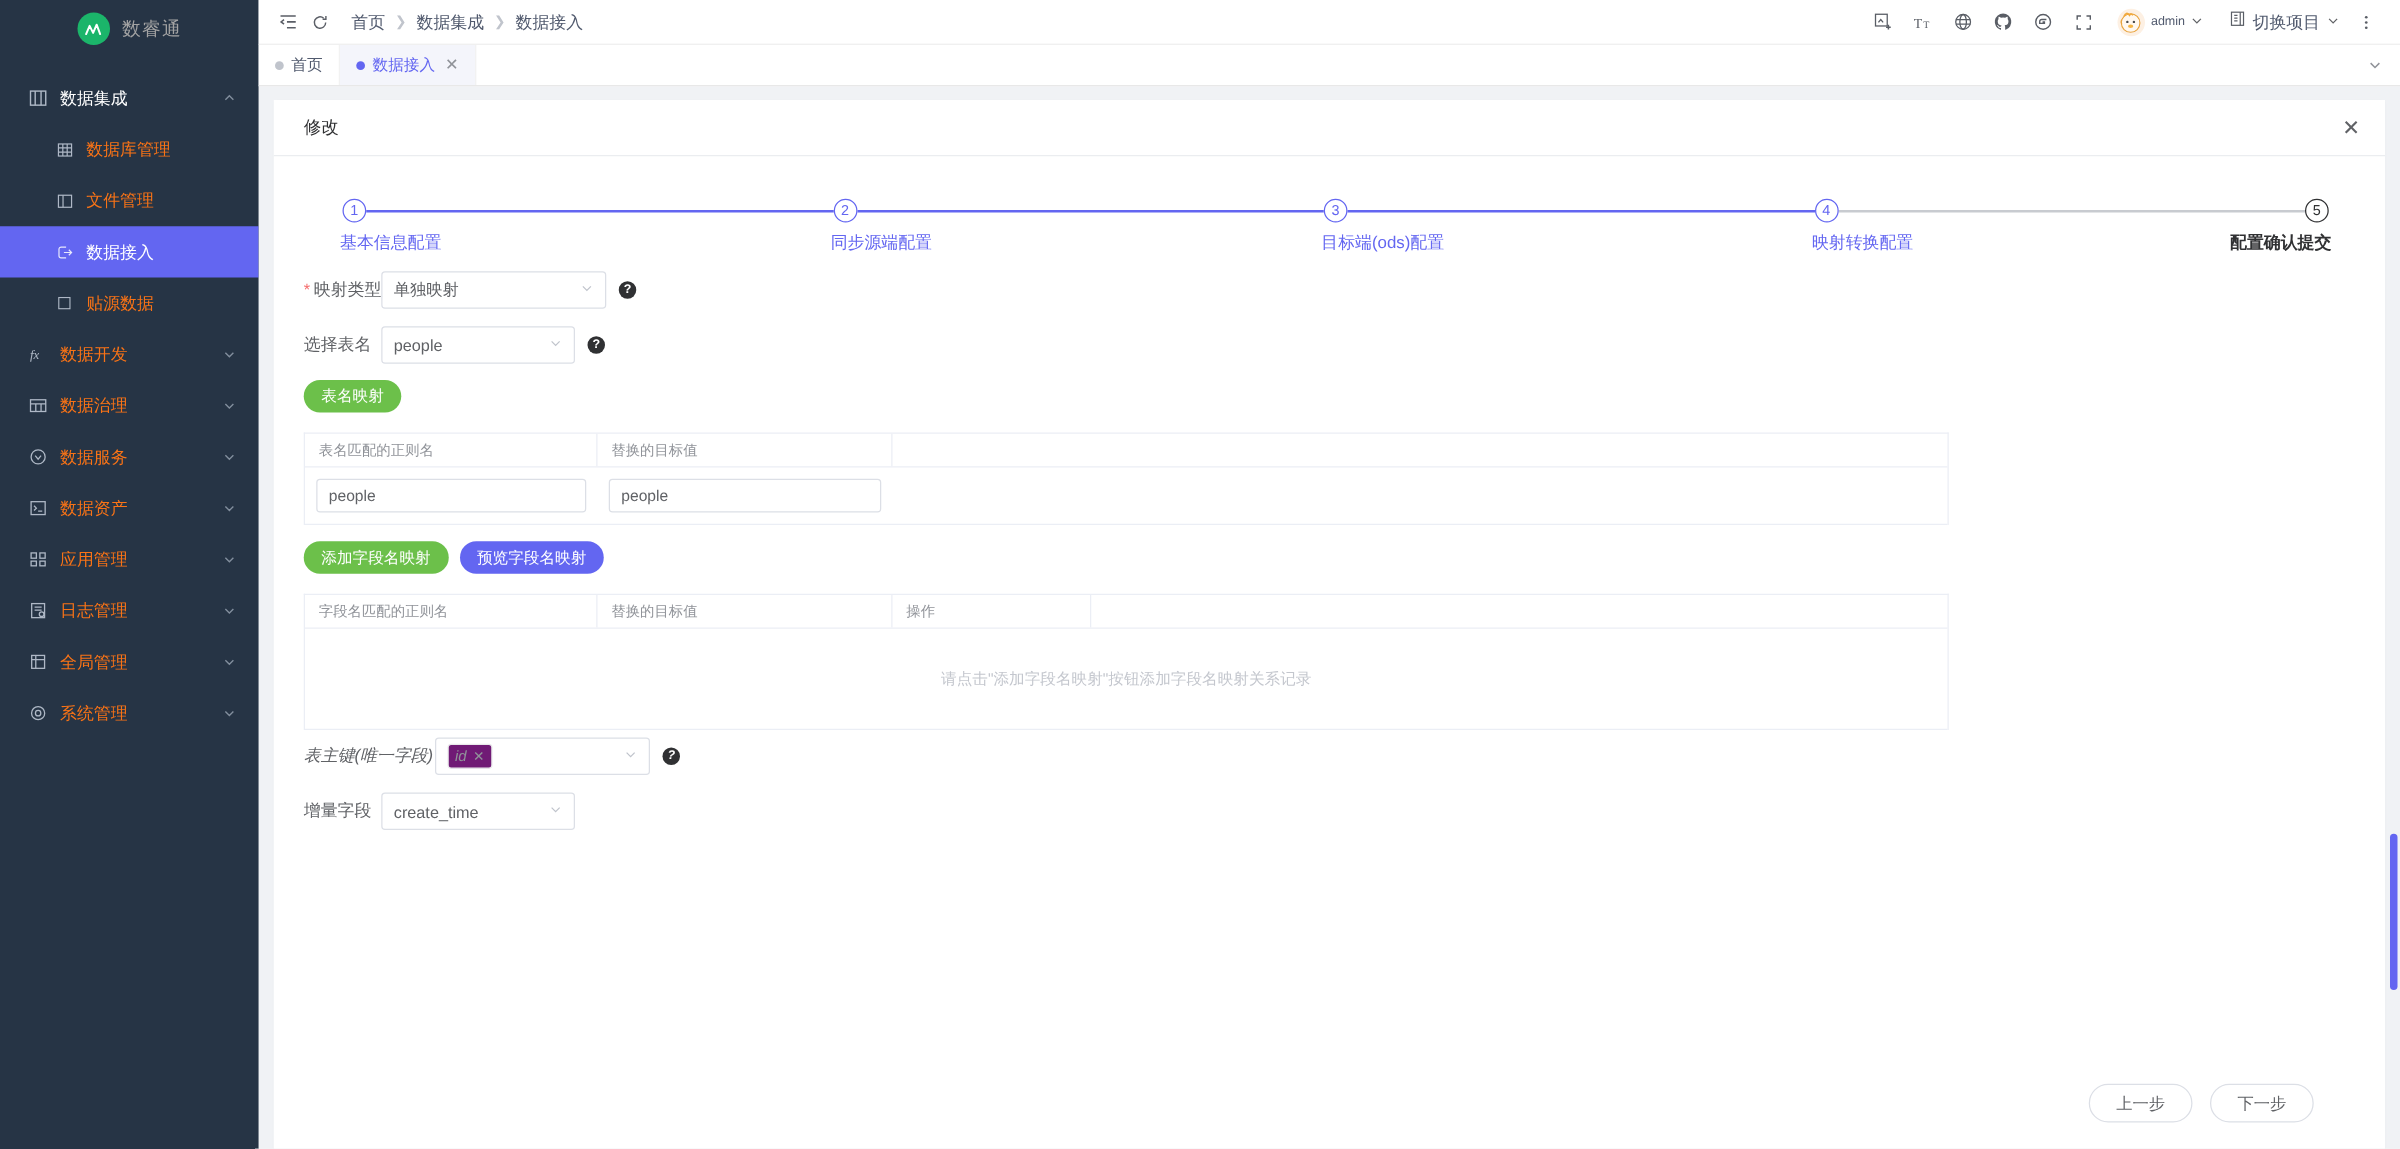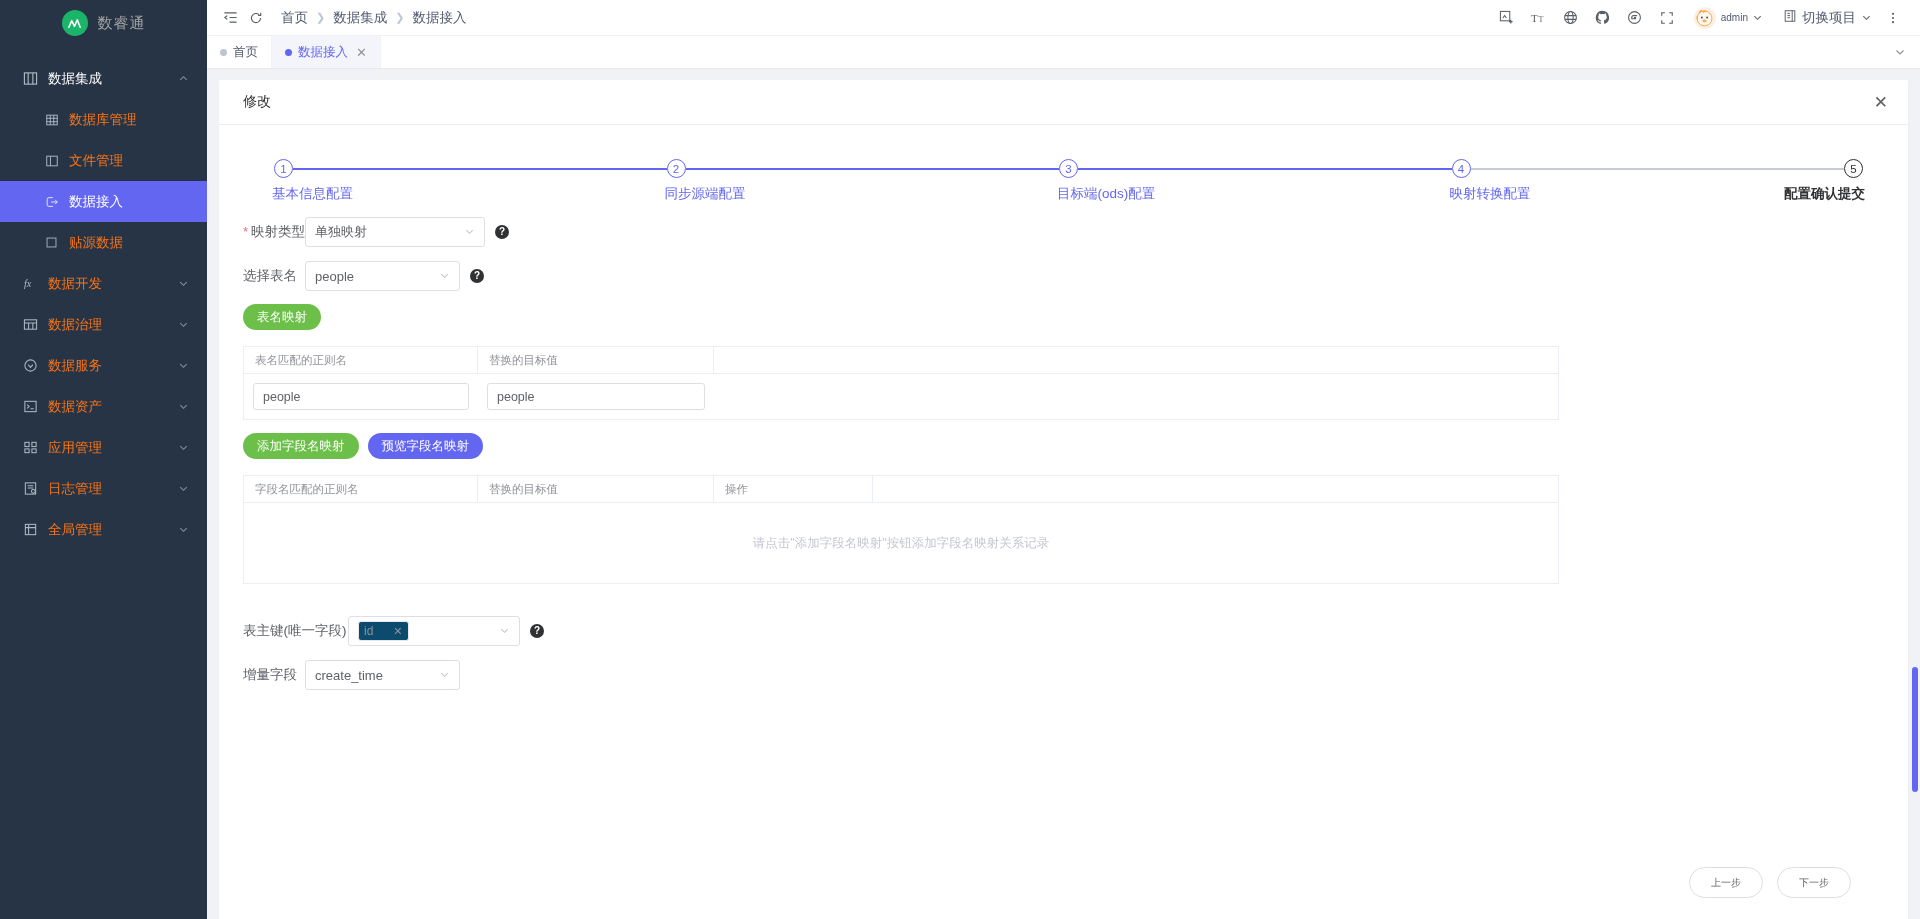--- a/index.html
+++ b/index.html
@@ -148,22 +148,22 @@
   }
   .sel .sel-val { flex: 1; }
   .sel .sel-arrow { color: #c0c4cc; font-size: 11px; margin-left: 6px; }
   .help {
     width: 14px; height: 14px; border-radius: 50%; background: #303133;
     color: #fff; font-size: 10px; line-height: 14px; text-align: center;
     margin-left: 10px; cursor: pointer; flex: 0 0 14px; font-weight:bold;
   }
   .tagbox { display:flex; align-items:center; gap:4px; flex:1; }
   .tag {
-    background: #0c4a6e; border: 1px solid #e9e9eb; border-radius: 3px;
-    height: 20px; display: flex; align-items: center; gap: 20px;
+    background: #701a75; border: 1px solid #e9e9eb; border-radius: 3px;
+    height: 20px; display: flex; align-items: center; gap: 5px;
     padding: 0 5px; font-size: 12px; color: #909399;
   }
   .tag-x { color: #909399; font-size: 11px; cursor: pointer; }
 
   .btn {
     border: none; border-radius: 15px; height: 26px; padding: 0 14px;
     font-size: 12.5px; color: #fff; cursor: pointer; line-height:26px;
     font-family: inherit;
   }
   .btn-green { background: #6cc04a; }
@@ -188,21 +188,21 @@
   .tbl-empty {
     height: 81px; display: flex; align-items: center; justify-content: center;
     font-size: 12.5px; color: #c4c7ce; border-bottom: 1px solid #ebeef5;
   }
 
   .footer-btns {
     position: absolute; right: 57px; bottom: 44px; display: flex; gap: 14px;
   }
   .ob {
     height: 31px; padding: 0 21px; border: 1px solid #dcdfe6; border-radius: 16px;
-    background: #fff; color: #606266; font-size: 10px; cursor: pointer;
+    background: #fff; color: #606266; font-size: 13px; cursor: pointer;
     font-family: inherit;
   }
 
   
   .vscroll {
     position: absolute; right: 2px; top: 598px; width: 6px; height: 125px;
     background: #6366f1; border-radius: 3px;
   }
 </style>
 </head>
@@ -378,20 +378,34 @@
             </svg>
         </span>
         <span class="mi-label">全局管理</span>
         <span class="mi-arrow">
           <svg width="11" height="11" viewBox="0 0 12 12" fill="none" stroke="#a9b4c3" stroke-width="1.2">
               <path d="M2.5 4.5 L6 8 L9.5 4.5"></path>
             </svg>
         </span>
       </div>
 
+      <div class="menu-item">
+        <span class="mi-icon">
+          <svg width="15" height="15" viewBox="0 0 16 16" fill="none" stroke="#c7d0dd" stroke-width="1.1">
+              <circle cx="8" cy="8" r="2.3"></circle>
+              <circle cx="8" cy="8" r="5.6"></circle>
+            </svg>
+        </span>
+        <span class="mi-label">系统管理</span>
+        <span class="mi-arrow">
+          <svg width="11" height="11" viewBox="0 0 12 12" fill="none" stroke="#a9b4c3" stroke-width="1.2">
+              <path d="M2.5 4.5 L6 8 L9.5 4.5"></path>
+            </svg>
+        </span>
+      </div>
 
     </div>
   </aside>
 
   <div class="main">
 
     <div class="topbar">
       <div class="tb-icon">
         <svg width="15" height="15" viewBox="0 0 16 16" fill="none" stroke="#5a5e66" stroke-width="1.3">
             <path d="M1.5 3h13M7 8h7.5M7 13h7.5"></path>
@@ -624,21 +638,21 @@
           <div class="tbl">
             <div class="tbl-head">
               <div class="th" style="width:234px">字段名匹配的正则名</div>
               <div class="th" style="width:236px">替换的目标值</div>
               <div class="th" style="width:159px">操作</div>
               <div class="th" style="flex:1"></div>
             </div>
             <div class="tbl-empty">请点击"添加字段名映射"按钮添加字段名映射关系记录</div>
           </div>
 
-          <div class="frow" style="margin-top:32px;">
+          <div class="frow" style="margin-top:6px;font-style:italic;">
             <div class="flabel" style="width:105px">表主键(唯一字段)</div>
             <div class="sel" style="width:172px">
               <div class="tagbox">
                 <span class="tag">
                   <span>id</span>
                   <span class="tag-x">✕</span>
                 </span>
               </div>
               <span class="sel-arrow">
                 <svg width="11" height="11" viewBox="0 0 12 12" fill="none" stroke="#c0c4cc" stroke-width="1.1">

